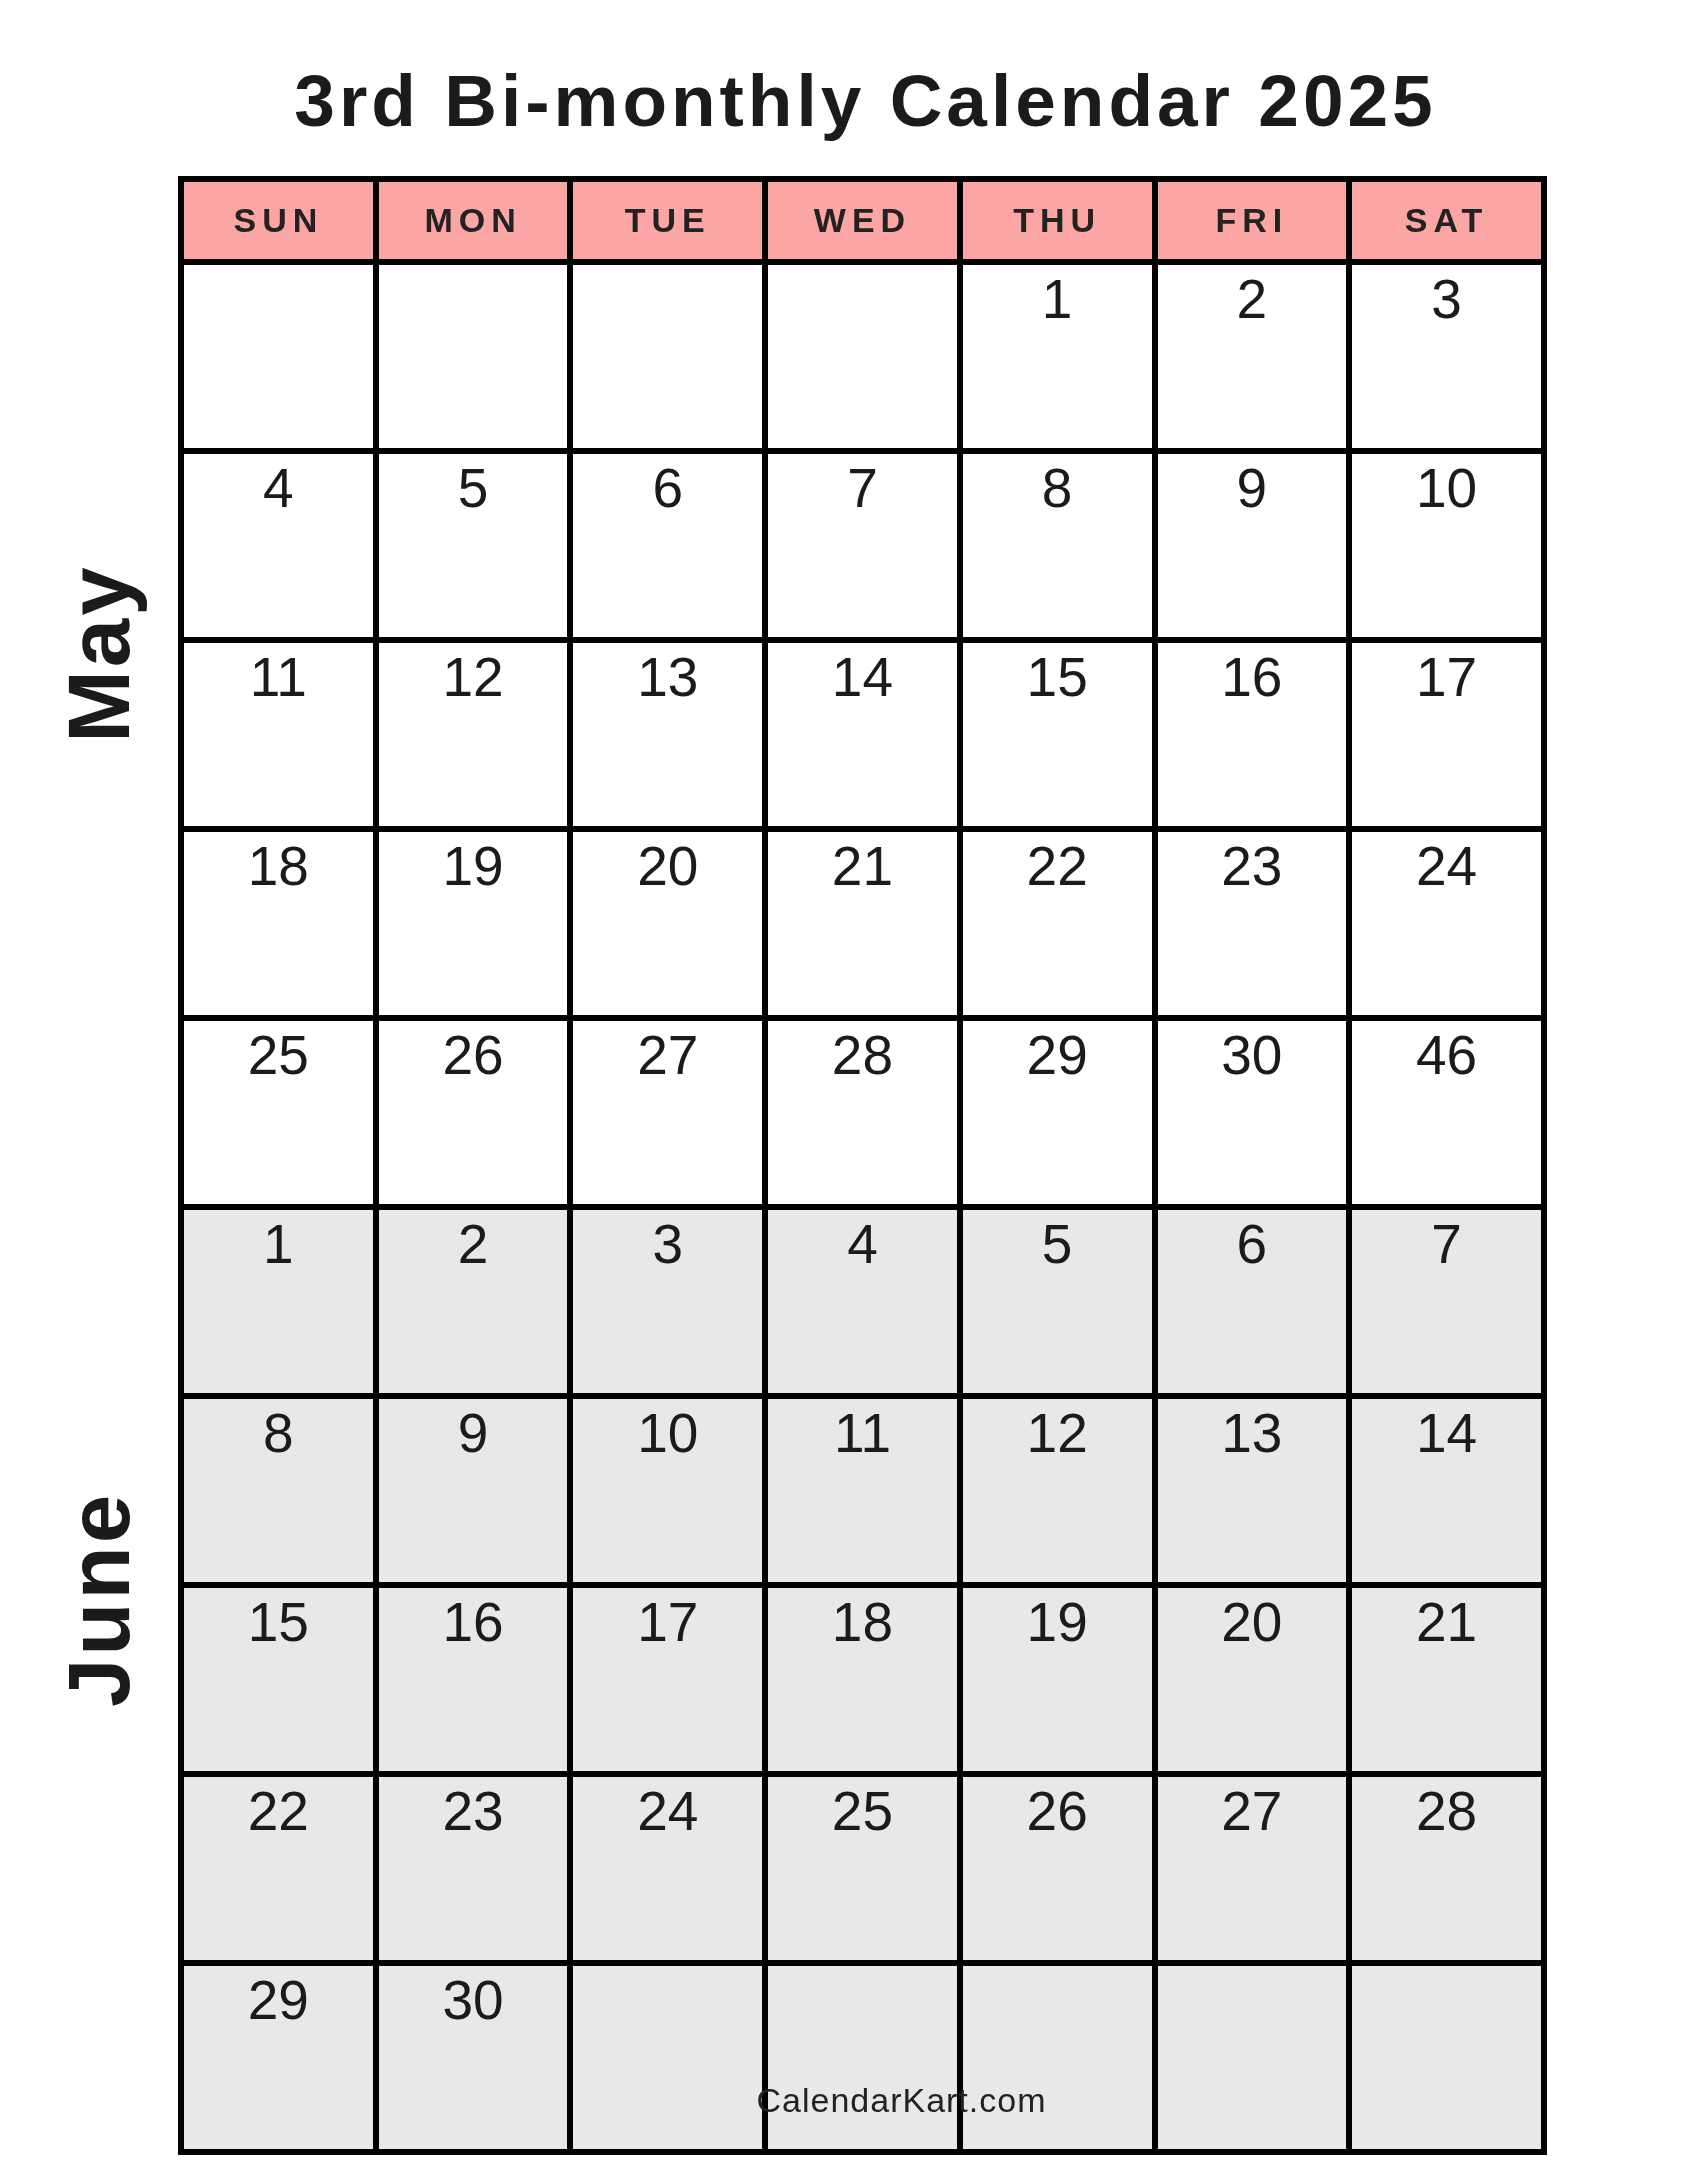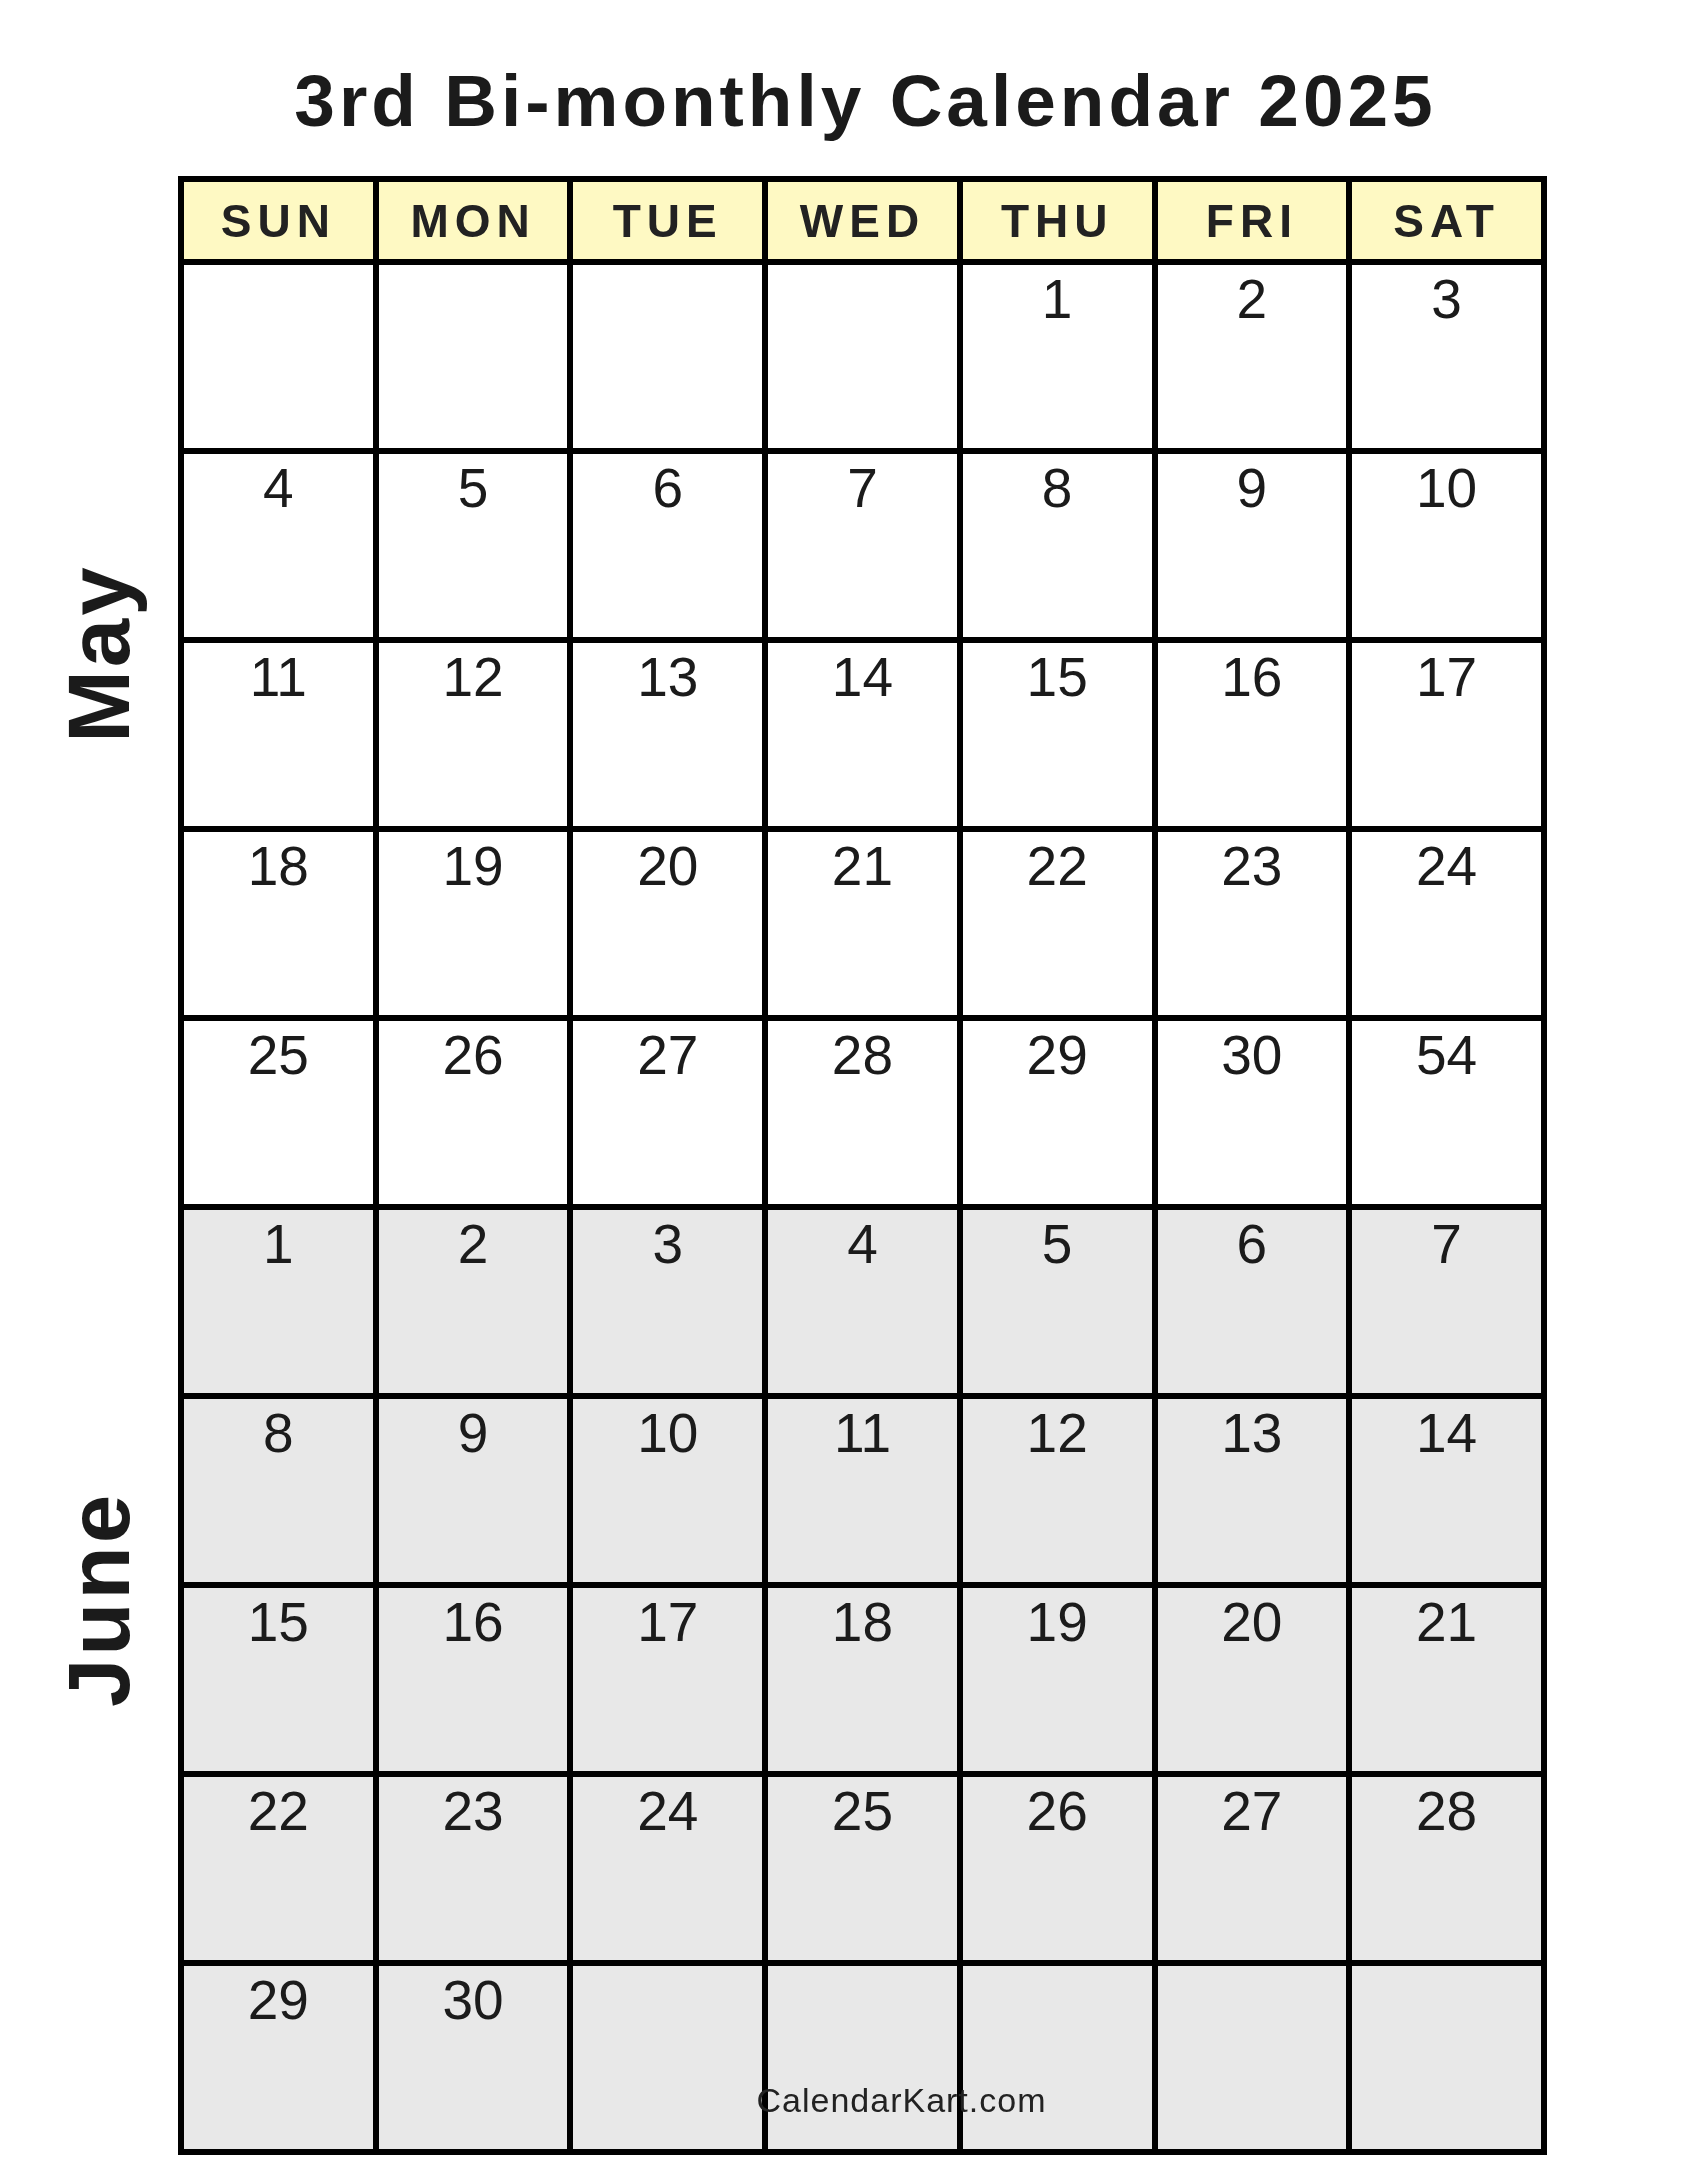--- a/index.html
+++ b/index.html
@@ -34,24 +34,24 @@
     table-layout: fixed;
   }
   .cal-table th, .cal-table td {
     border: 6px solid #000000;
     margin: 0;
   }
   .cal-table th {
     height: 75px;
     text-align: center;
     vertical-align: middle;
-    font-size: 46px;
+    font-size: 34px;
     font-weight: bold;
     letter-spacing: 6px;
-    background: #fef9c3;
+    background: #fca5a5;
     color: #222222;
   }
   .cal-table td {
     height: 175px;
     text-align: center;
     vertical-align: top;
     padding-top: 7px;
     font-size: 55px;
     line-height: 1;
     font-weight: 400;
@@ -148,21 +148,21 @@
           <td class="may" style="background: rgb(255, 255, 255);">23</td>
           <td class="may" style="background: rgb(255, 255, 255);">24</td>
         </tr>
         <tr>
           <td class="may" style="background: rgb(255, 255, 255);">25</td>
           <td class="may" style="background: rgb(255, 255, 255);">26</td>
           <td class="may" style="background: rgb(255, 255, 255);">27</td>
           <td class="may" style="background: rgb(255, 255, 255);">28</td>
           <td class="may" style="background: rgb(255, 255, 255);">29</td>
           <td class="may" style="background: rgb(255, 255, 255);">30</td>
-          <td class="may" style="background: rgb(255, 255, 255);">54</td>
+          <td class="may" style="background: rgb(255, 255, 255);">46</td>
         </tr>
         <tr>
           <td class="june" style="background: rgb(232, 232, 232);">1</td>
           <td class="june" style="background: rgb(232, 232, 232);">2</td>
           <td class="june" style="background: rgb(232, 232, 232);">3</td>
           <td class="june" style="background: rgb(232, 232, 232);">4</td>
           <td class="june" style="background: rgb(232, 232, 232);">5</td>
           <td class="june" style="background: rgb(232, 232, 232);">6</td>
           <td class="june" style="background: rgb(232, 232, 232);">7</td>
         </tr>

